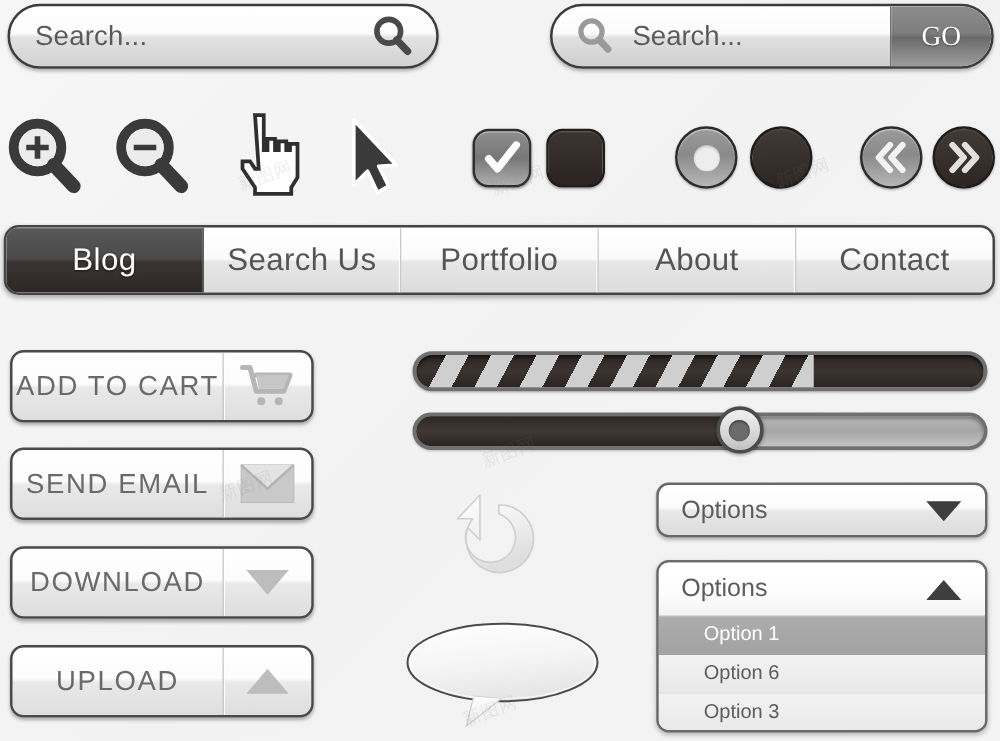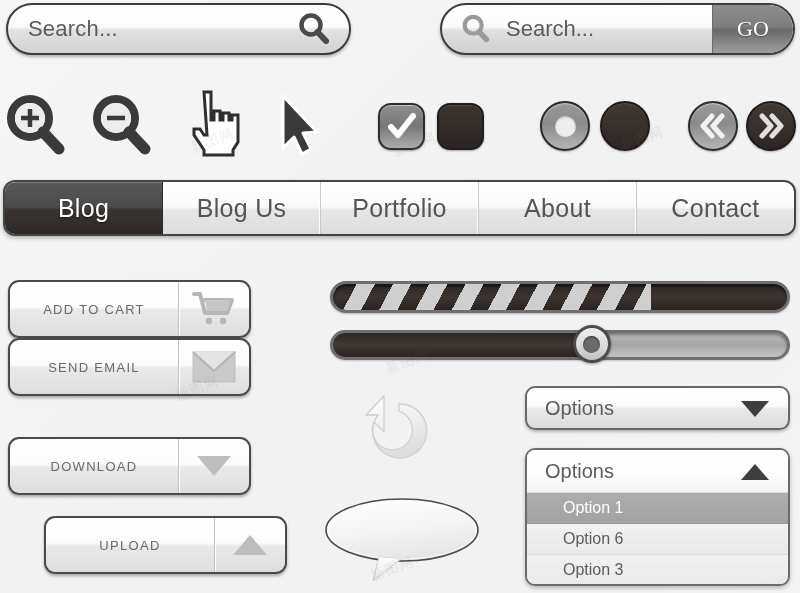--- a/index.html
+++ b/index.html
@@ -152,21 +152,21 @@
     display: flex;
     overflow: hidden;
     background: linear-gradient(to bottom, #ffffff 0%, #fcfcfc 46%, #e9e9e9 52%, #dedede 100%);
     box-shadow: 0 2px 3px rgba(0,0,0,.3), inset 0 1px 0 rgba(255,255,255,.95);
   }
   .action-btn .lbl {
     flex: 1;
     display: flex;
     align-items: center;
     justify-content: center;
-    font-size: 13px;
+    font-size: 22px;
     color: #6a6a6a;
     letter-spacing: 1.3px;
   }
   .action-btn .ic {
     width: 70px;
     border-left: 1px solid #c4c4c4;
     box-shadow: inset 1px 0 0 rgba(255,255,255,.9);
     display: flex;
     align-items: center;
     justify-content: center;
@@ -363,59 +363,59 @@
 
 <div class="abs icon-row-item circbtn dark" style="left:746px; top:101px;">
   <svg width="30" height="26" viewBox="0 0 30 26">
     <path d="M6 3 L15 13 L6 23" fill="none" stroke="#e2e0de" stroke-width="5" stroke-linecap="round" stroke-linejoin="round"></path>
     <path d="M16 3 L25 13 L16 23" fill="none" stroke="#e2e0de" stroke-width="5" stroke-linecap="round" stroke-linejoin="round"></path>
   </svg>
 </div>
 
 <div class="abs" id="nav-bar">
   <div class="nav-item active">Blog</div>
-  <div class="nav-item">Blog Us</div>
+  <div class="nav-item">Search Us</div>
   <div class="nav-item">Portfolio</div>
   <div class="nav-item">About</div>
   <div class="nav-item">Contact</div>
 </div>
 
 <div class="abs action-btn" style="top:280px;">
   <div class="lbl">ADD TO CART</div>
   <div class="ic">
     <svg width="44" height="36" viewBox="0 0 44 36">
       <path d="M2 3 h6 l5 19 h22 l5 -13 h-27" fill="none" stroke="#b6b6b6" stroke-width="4" stroke-linejoin="round" stroke-linecap="round"></path>
       <path d="M13 9 h26 l-4 11 h-20 z" fill="#c6c6c6"></path>
       <circle cx="17" cy="30" r="3.2" fill="#b6b6b6"></circle>
       <circle cx="31" cy="30" r="3.2" fill="#b6b6b6"></circle>
     </svg>
   </div>
 </div>
 
-<div class="abs action-btn" style="top:338px;">
+<div class="abs action-btn" style="top:358px;">
   <div class="lbl">SEND EMAIL</div>
   <div class="ic">
     <svg width="44" height="32" viewBox="0 0 44 32">
       <rect x="1" y="1" width="42" height="30" fill="#c9c9c9" stroke="#bdbdbd" stroke-width="1"></rect>
       <path d="M1 1 L22 20 L43 1 Z" fill="#e4e4e4"></path>
       <path d="M1 1 L22 20 L43 1" fill="none" stroke="#b4b4b4" stroke-width="2"></path>
     </svg>
   </div>
 </div>
 
 <div class="abs action-btn" style="top:437px;">
   <div class="lbl">DOWNLOAD</div>
   <div class="ic">
     <svg width="38" height="26" viewBox="0 0 38 26">
       <path d="M2 3 L36 3 L19 23 Z" fill="#bdbdbd"></path>
     </svg>
   </div>
 </div>
 
-<div class="abs action-btn" style="top:516px;margin-left:36px;">
+<div class="abs action-btn" style="top:516px;">
   <div class="lbl">UPLOAD</div>
   <div class="ic">
     <svg width="38" height="26" viewBox="0 0 38 26">
       <path d="M19 3 L36 23 L2 23 Z" fill="#bdbdbd"></path>
     </svg>
   </div>
 </div>
 
 <div class="abs" id="progress-bar">
   <div id="progress-fill" style="width: 70%;"></div>

